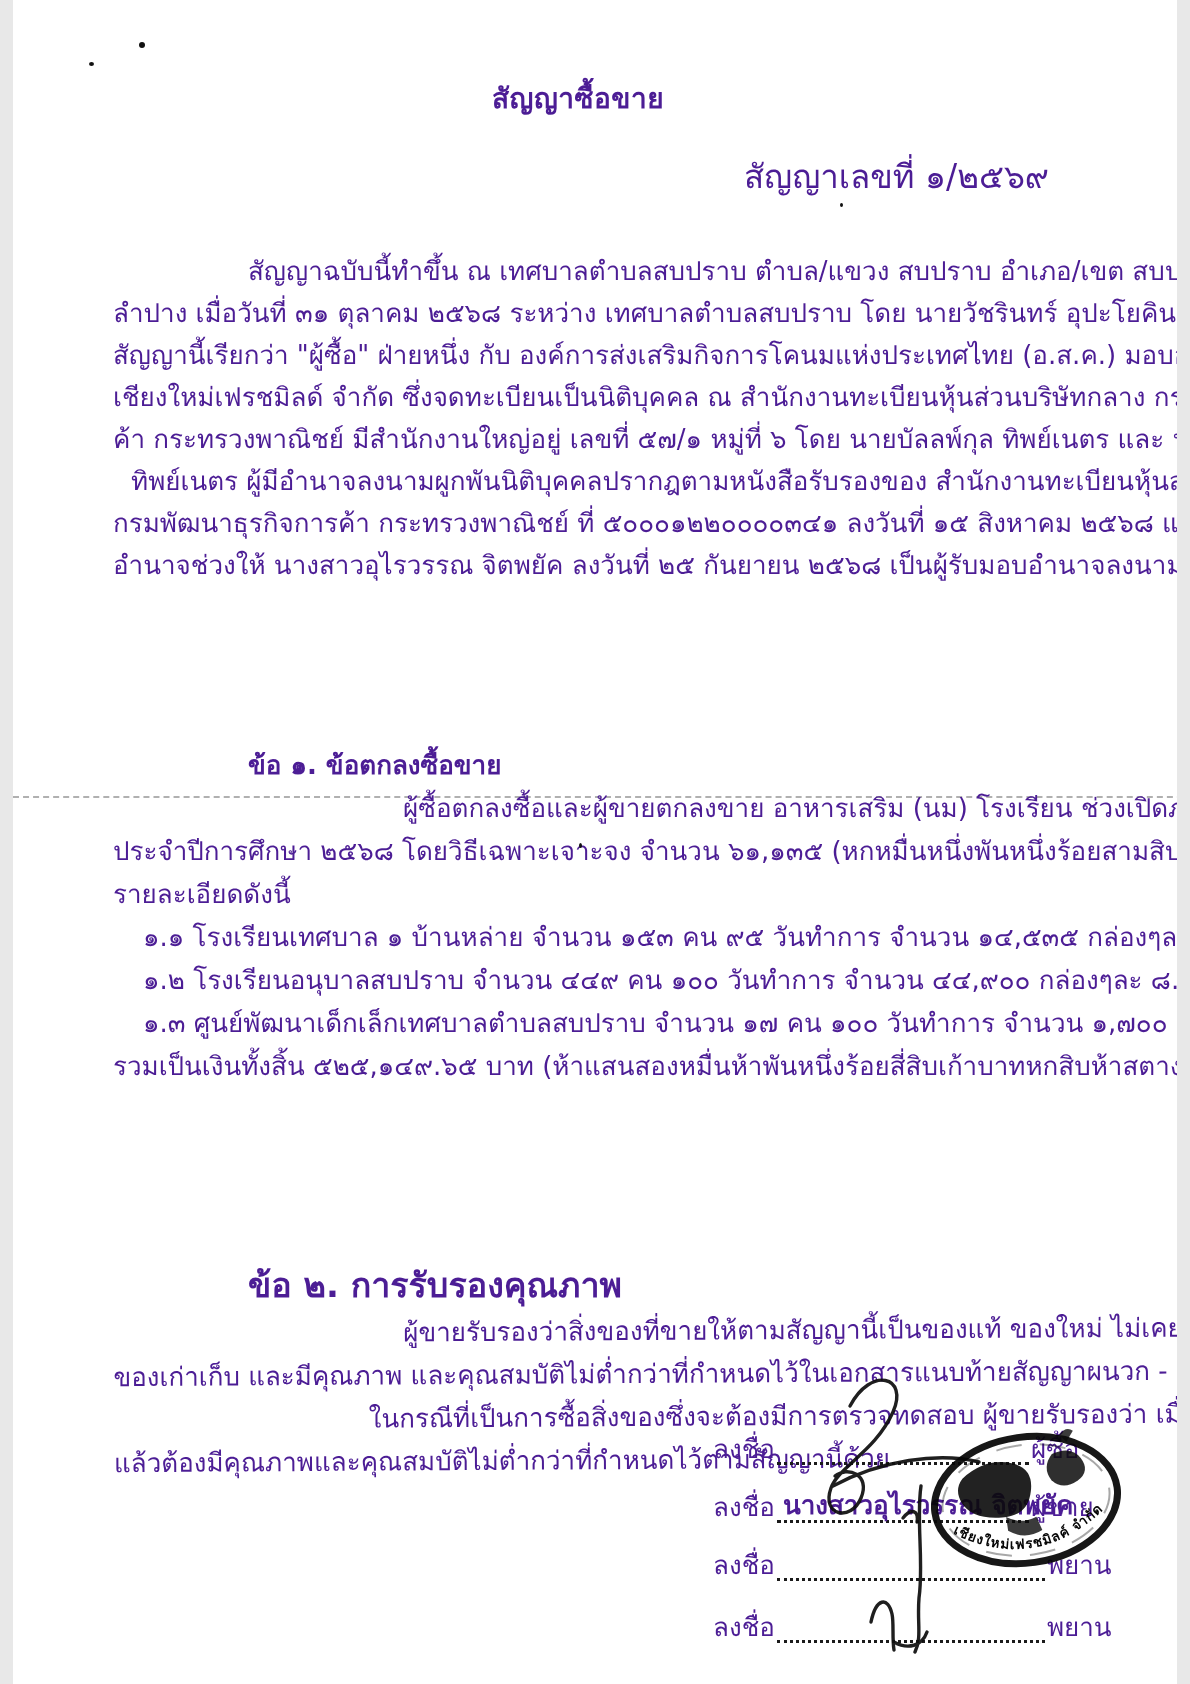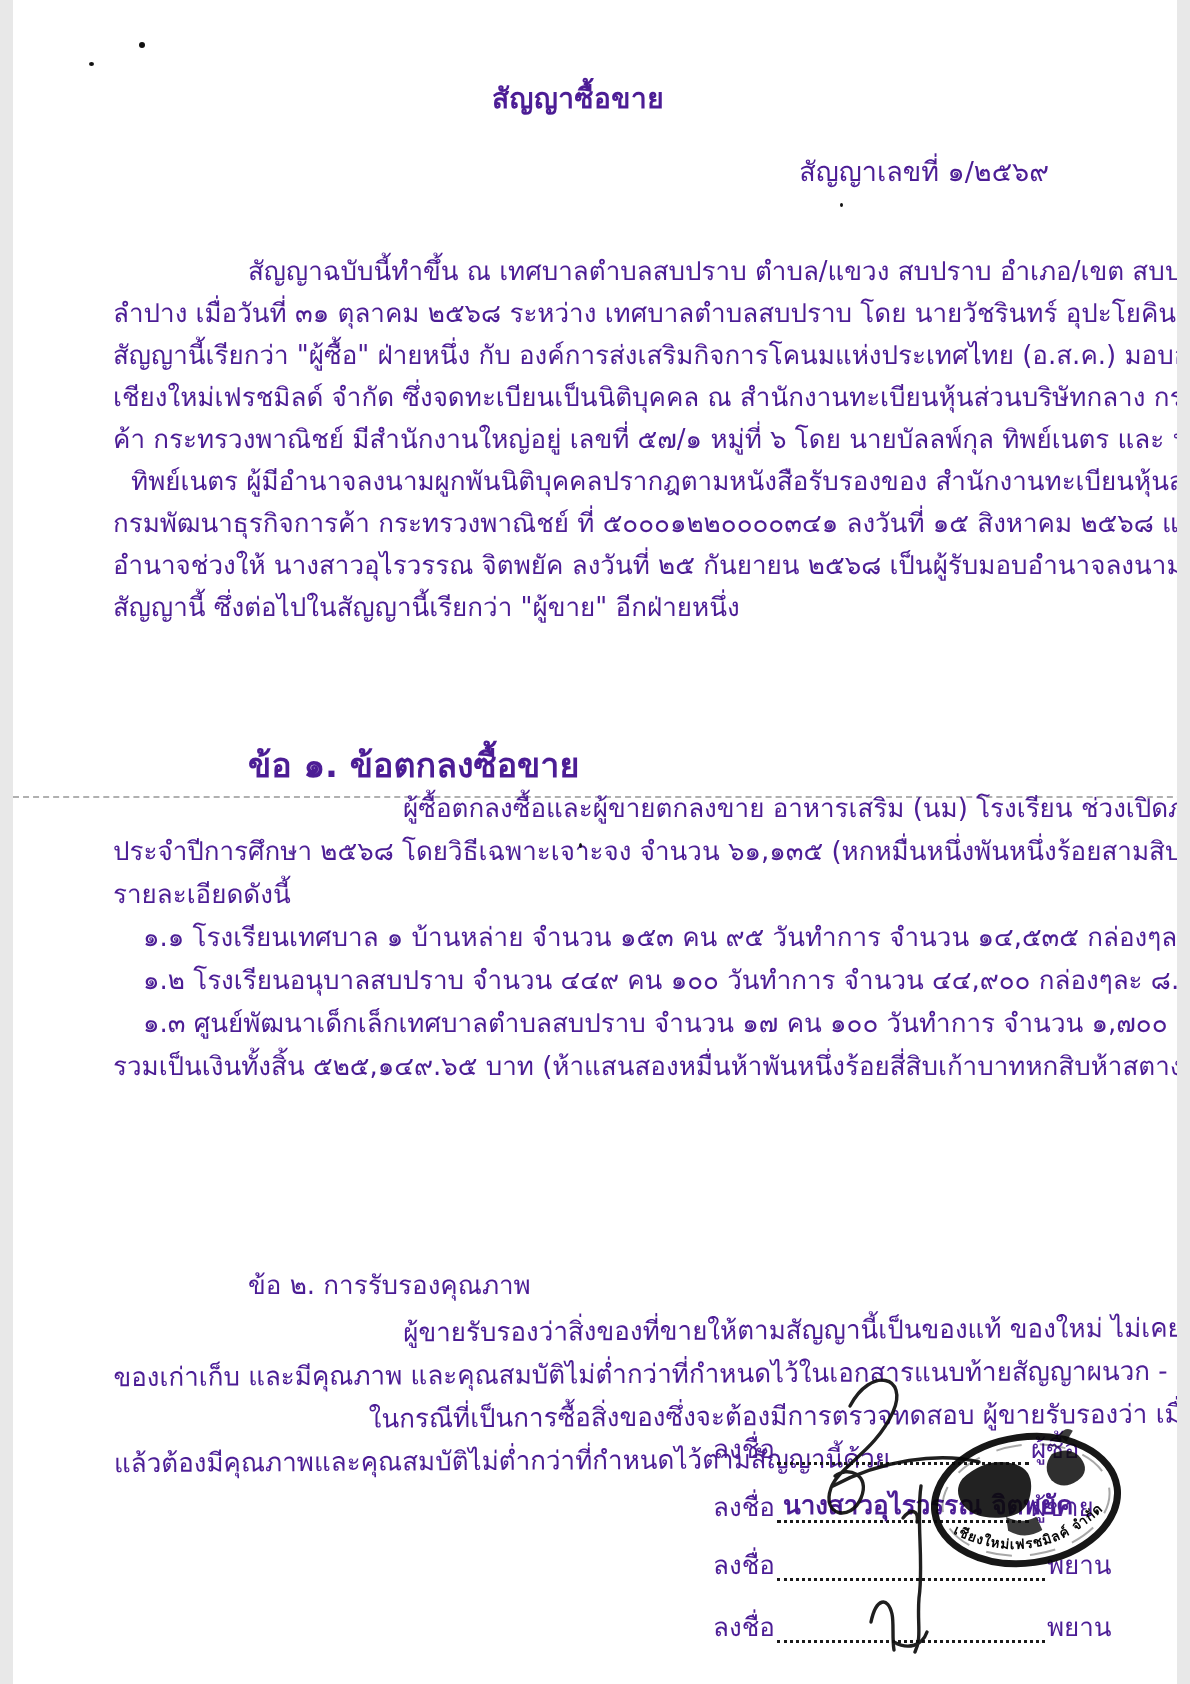--- a/index.html
+++ b/index.html
@@ -12,35 +12,35 @@
     color:#4c1d95;
     overflow:hidden;
   }
   .doc-title{
     position:absolute;top:76px;left:0;width:1130px;
     text-align:center;font-size:28px;font-weight:700;
     letter-spacing:.5px;
   }
   .contract-no{
     position:absolute;top:150px;right:128px;
-    font-size:27px;
+    font-size:33px;
     text-align:center;
   }
   .block{position:absolute;left:100px;width:1010px;}
   .line{line-height:42px;height:42px;white-space:nowrap;font-size:26px;}
   .lh43 .line{line-height:43px;height:43px;}
   .ind18{padding-left:18px;}
   .ind30{padding-left:30px;}
   .ind135{padding-left:135px;}
   .ind255{padding-left:255px;}
   .ind290{padding-left:290px;}
   .preamble{top:250px;}
-  .sec1-head{position:absolute;left:235px;top:744px;font-size:34px;line-height:42px;font-weight:700;white-space:nowrap;}
+  .sec1-head{position:absolute;left:235px;top:744px;font-size:26px;line-height:42px;font-weight:700;white-space:nowrap;}
   .sec1-body{top:787px;}
-  .sec2-head{position:absolute;left:235px;top:1264px;font-size:26px;line-height:42px;font-weight:400;white-space:nowrap;}
+  .sec2-head{position:absolute;left:235px;top:1264px;font-size:34px;line-height:42px;font-weight:700;white-space:nowrap;}
   .sec2-body{top:1307px;transform:rotate(-0.35deg);transform-origin:right top;}
   .scan-line{
     position:absolute;top:796px;left:0;width:1190px;height:0;
     border-top:2px dashed rgba(80,80,80,.45);
   }
   .sig-row{
     position:absolute;left:700px;width:400px;
     display:flex;
     font-size:26px;line-height:34px;white-space:nowrap;
     z-index:2;
@@ -75,21 +75,20 @@
 
   <div class="block preamble">
     <div class="line ind135">สัญญาฉบับนี้ทำขึ้น ณ เทศบาลตำบลสบปราบ ตำบล/แขวง สบปราบ อำเภอ/เขต สบปราบ จังหวัด</div>
     <div class="line">ลำปาง เมื่อวันที่ ๓๑  ตุลาคม  ๒๕๖๘ ระหว่าง เทศบาลตำบลสบปราบ โดย นายวัชรินทร์ อุปะโยคิน ซึ่งต่อไปใน</div>
     <div class="line">สัญญานี้เรียกว่า "ผู้ซื้อ" ฝ่ายหนึ่ง กับ องค์การส่งเสริมกิจการโคนมแห่งประเทศไทย (อ.ส.ค.) มอบอำนาจให้ บริษัท</div>
     <div class="line">เชียงใหม่เฟรชมิลด์ จำกัด ซึ่งจดทะเบียนเป็นนิติบุคคล ณ สำนักงานทะเบียนหุ้นส่วนบริษัทกลาง กรมพัฒนาธุรกิจการ</div>
     <div class="line">ค้า กระทรวงพาณิชย์  มีสำนักงานใหญ่อยู่ เลขที่ ๕๗/๑ หมู่ที่ ๖ โดย นายบัลลพ์กุล ทิพย์เนตร และ นางดาราวรรณ</div>
     <div class="line ind18">ทิพย์เนตร  ผู้มีอำนาจลงนามผูกพันนิติบุคคลปรากฎตามหนังสือรับรองของ สำนักงานทะเบียนหุ้นส่วนบริษัทกลาง</div>
     <div class="line">กรมพัฒนาธุรกิจการค้า กระทรวงพาณิชย์ ที่ ๕๐๐๐๑๒๒๐๐๐๐๓๔๑ ลงวันที่ ๑๕ สิงหาคม ๒๕๖๘ และหนังสือมอบ</div>
     <div class="line">อำนาจช่วงให้ นางสาวอุไรวรรณ จิตพยัค ลงวันที่ ๒๕ กันยายน ๒๕๖๘ เป็นผู้รับมอบอำนาจลงนามผูกพัน แนบท้าย</div>
-    <div class="line">สัญญานี้ ซึ่งต่อไปในสัญญานี้เรียกว่า "ผู้ขาย" อีกฝ่ายหนึ่ง</div>
   </div>
 
   <div class="sec1-head">ข้อ ๑. ข้อตกลงซื้อขาย</div>
 
   <div class="scan-line"></div>
 
   <div class="block sec1-body lh43">
     <div class="line ind290">ผู้ซื้อตกลงซื้อและผู้ขายตกลงขาย อาหารเสริม (นม) โรงเรียน ช่วงเปิดภาคเรียนที่ ๒</div>
     <div class="line">ประจำปีการศึกษา ๒๕๖๘ โดยวิธีเฉพาะเจาะจง จำนวน ๖๑,๑๓๕ (หกหมื่นหนึ่งพันหนึ่งร้อยสามสิบห้า) กล่อง</div>
     <div class="line">รายละเอียดดังนี้</div>

